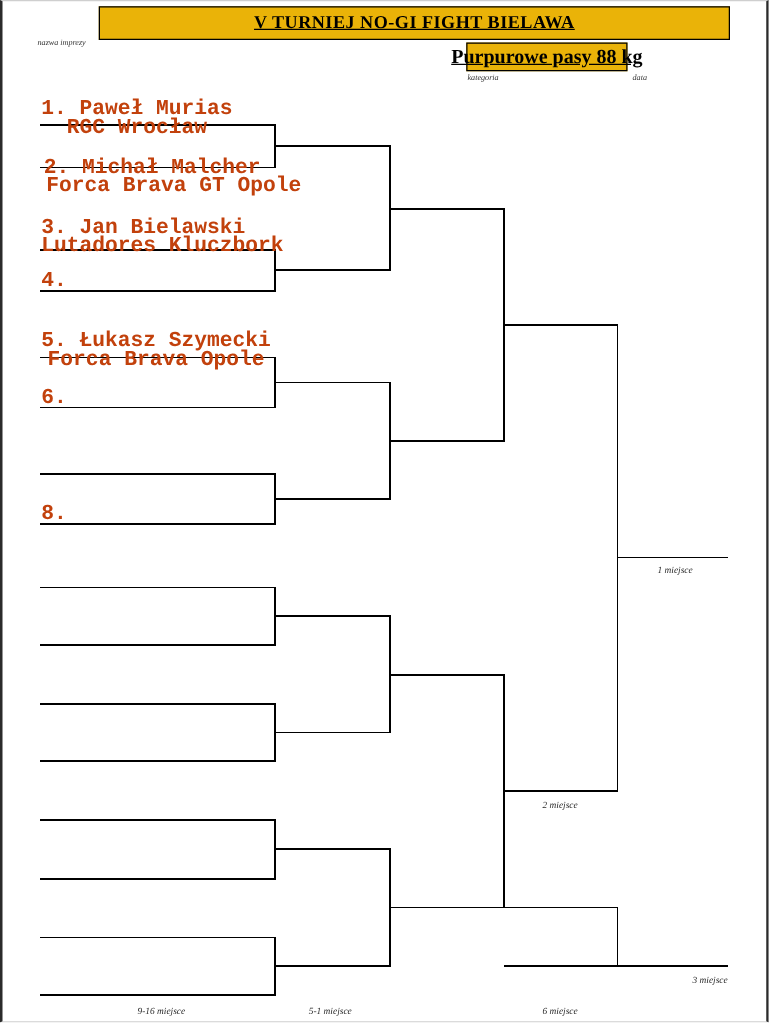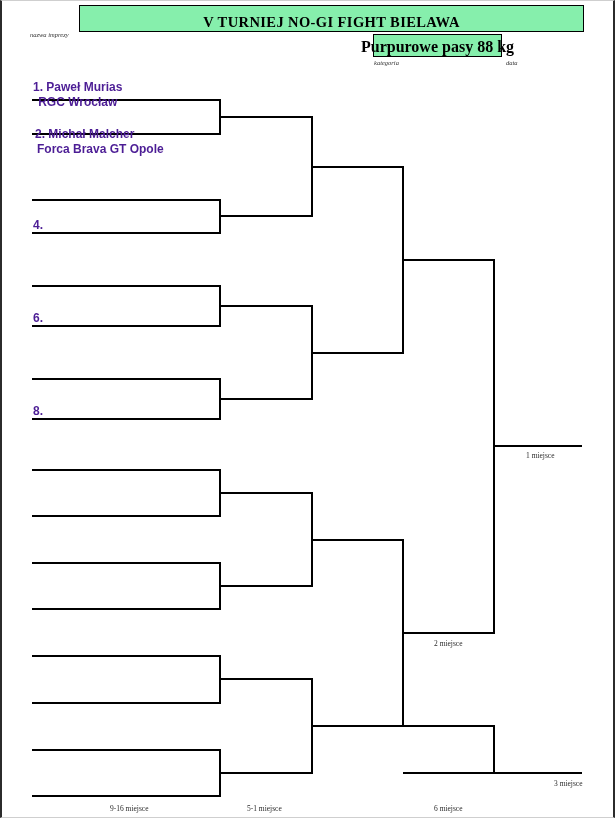--- a/index.html
+++ b/index.html
@@ -21,24 +21,25 @@
     overflow: hidden;
     font-family: "Liberation Serif", serif;
     color: #000000;
   }
 
   
   .hdr-box {
     position: absolute;
     border: 1.5px solid #000;
     box-sizing: border-box;
-    background: #86efac;
+    background: #eab308;
     display: flex;
-    align-items: flex-end;
+    align-items: center;
     justify-content: center;
+    text-decoration: underline;
   }
   #title-box {
     left: 77px; top: 4px; width: 505px; height: 27px;
   }
   #title-text {
     font-weight: bold;
     font-size: 14.5px;
     letter-spacing: 0.4px;
     white-space: nowrap;
   }
@@ -79,34 +80,35 @@
   .bline {
     stroke: #000000;
     stroke-width: 1.4;
     fill: none;
     shape-rendering: crispEdges;
   }
 
   
   .slot {
     position: absolute;
-    font-family: Liberation Sans, sans-serif;
-    font-weight: bold;
-    font-size: 12px;
+    font-family: Liberation Mono, monospace;
+    font-weight: bold;
+    font-size: 17px;
     line-height: 15px;
     white-space: nowrap;
-    color: #4c1d95;
+    color: #c2410c;
   }
   .slot .seedline { display: block; }
   .slot .clubline { display: block; text-align: center; }
 
   
   .place {
     position: absolute;
     font-family: "Liberation Serif", serif;
+    font-style: italic;
     font-size: 7.5px;
     color: #2a2a2a;
     white-space: nowrap;
   }
 </style>
 </head>
 <body>
 
 <div id="page">
 
@@ -176,25 +178,33 @@
   <div class="slot" style="left:31px; top:79px;">
     <span class="seedline">1. Paweł Murias</span>
     <span class="clubline">RGC Wrocław</span>
   </div>
 
   <div class="slot" style="left:33px; top:126px;">
     <span class="seedline">2. Michał Malcher</span>
     <span class="clubline" style="padding-left:2px;">Forca Brava GT Opole</span>
   </div>
 
+  <div class="slot" style="left:31px; top:174px;">
+    <span class="seedline">3. Jan Bielawski</span>
+    <span class="clubline">Lutadores Kluczbork</span>
+  </div>
 
   <div class="slot" style="left:31px; top:217px;">
     <span class="seedline">4.</span>
   </div>
 
+  <div class="slot" style="left:31px; top:265px;">
+    <span class="seedline">5. Łukasz Szymecki</span>
+    <span class="clubline">Forca Brava Opole</span>
+  </div>
 
   <div class="slot" style="left:31px; top:310px;">
     <span class="seedline">6.</span>
   </div>
 
 
   <div class="slot" style="left:31px; top:403px;">
     <span class="seedline">8.</span>
   </div>
 

